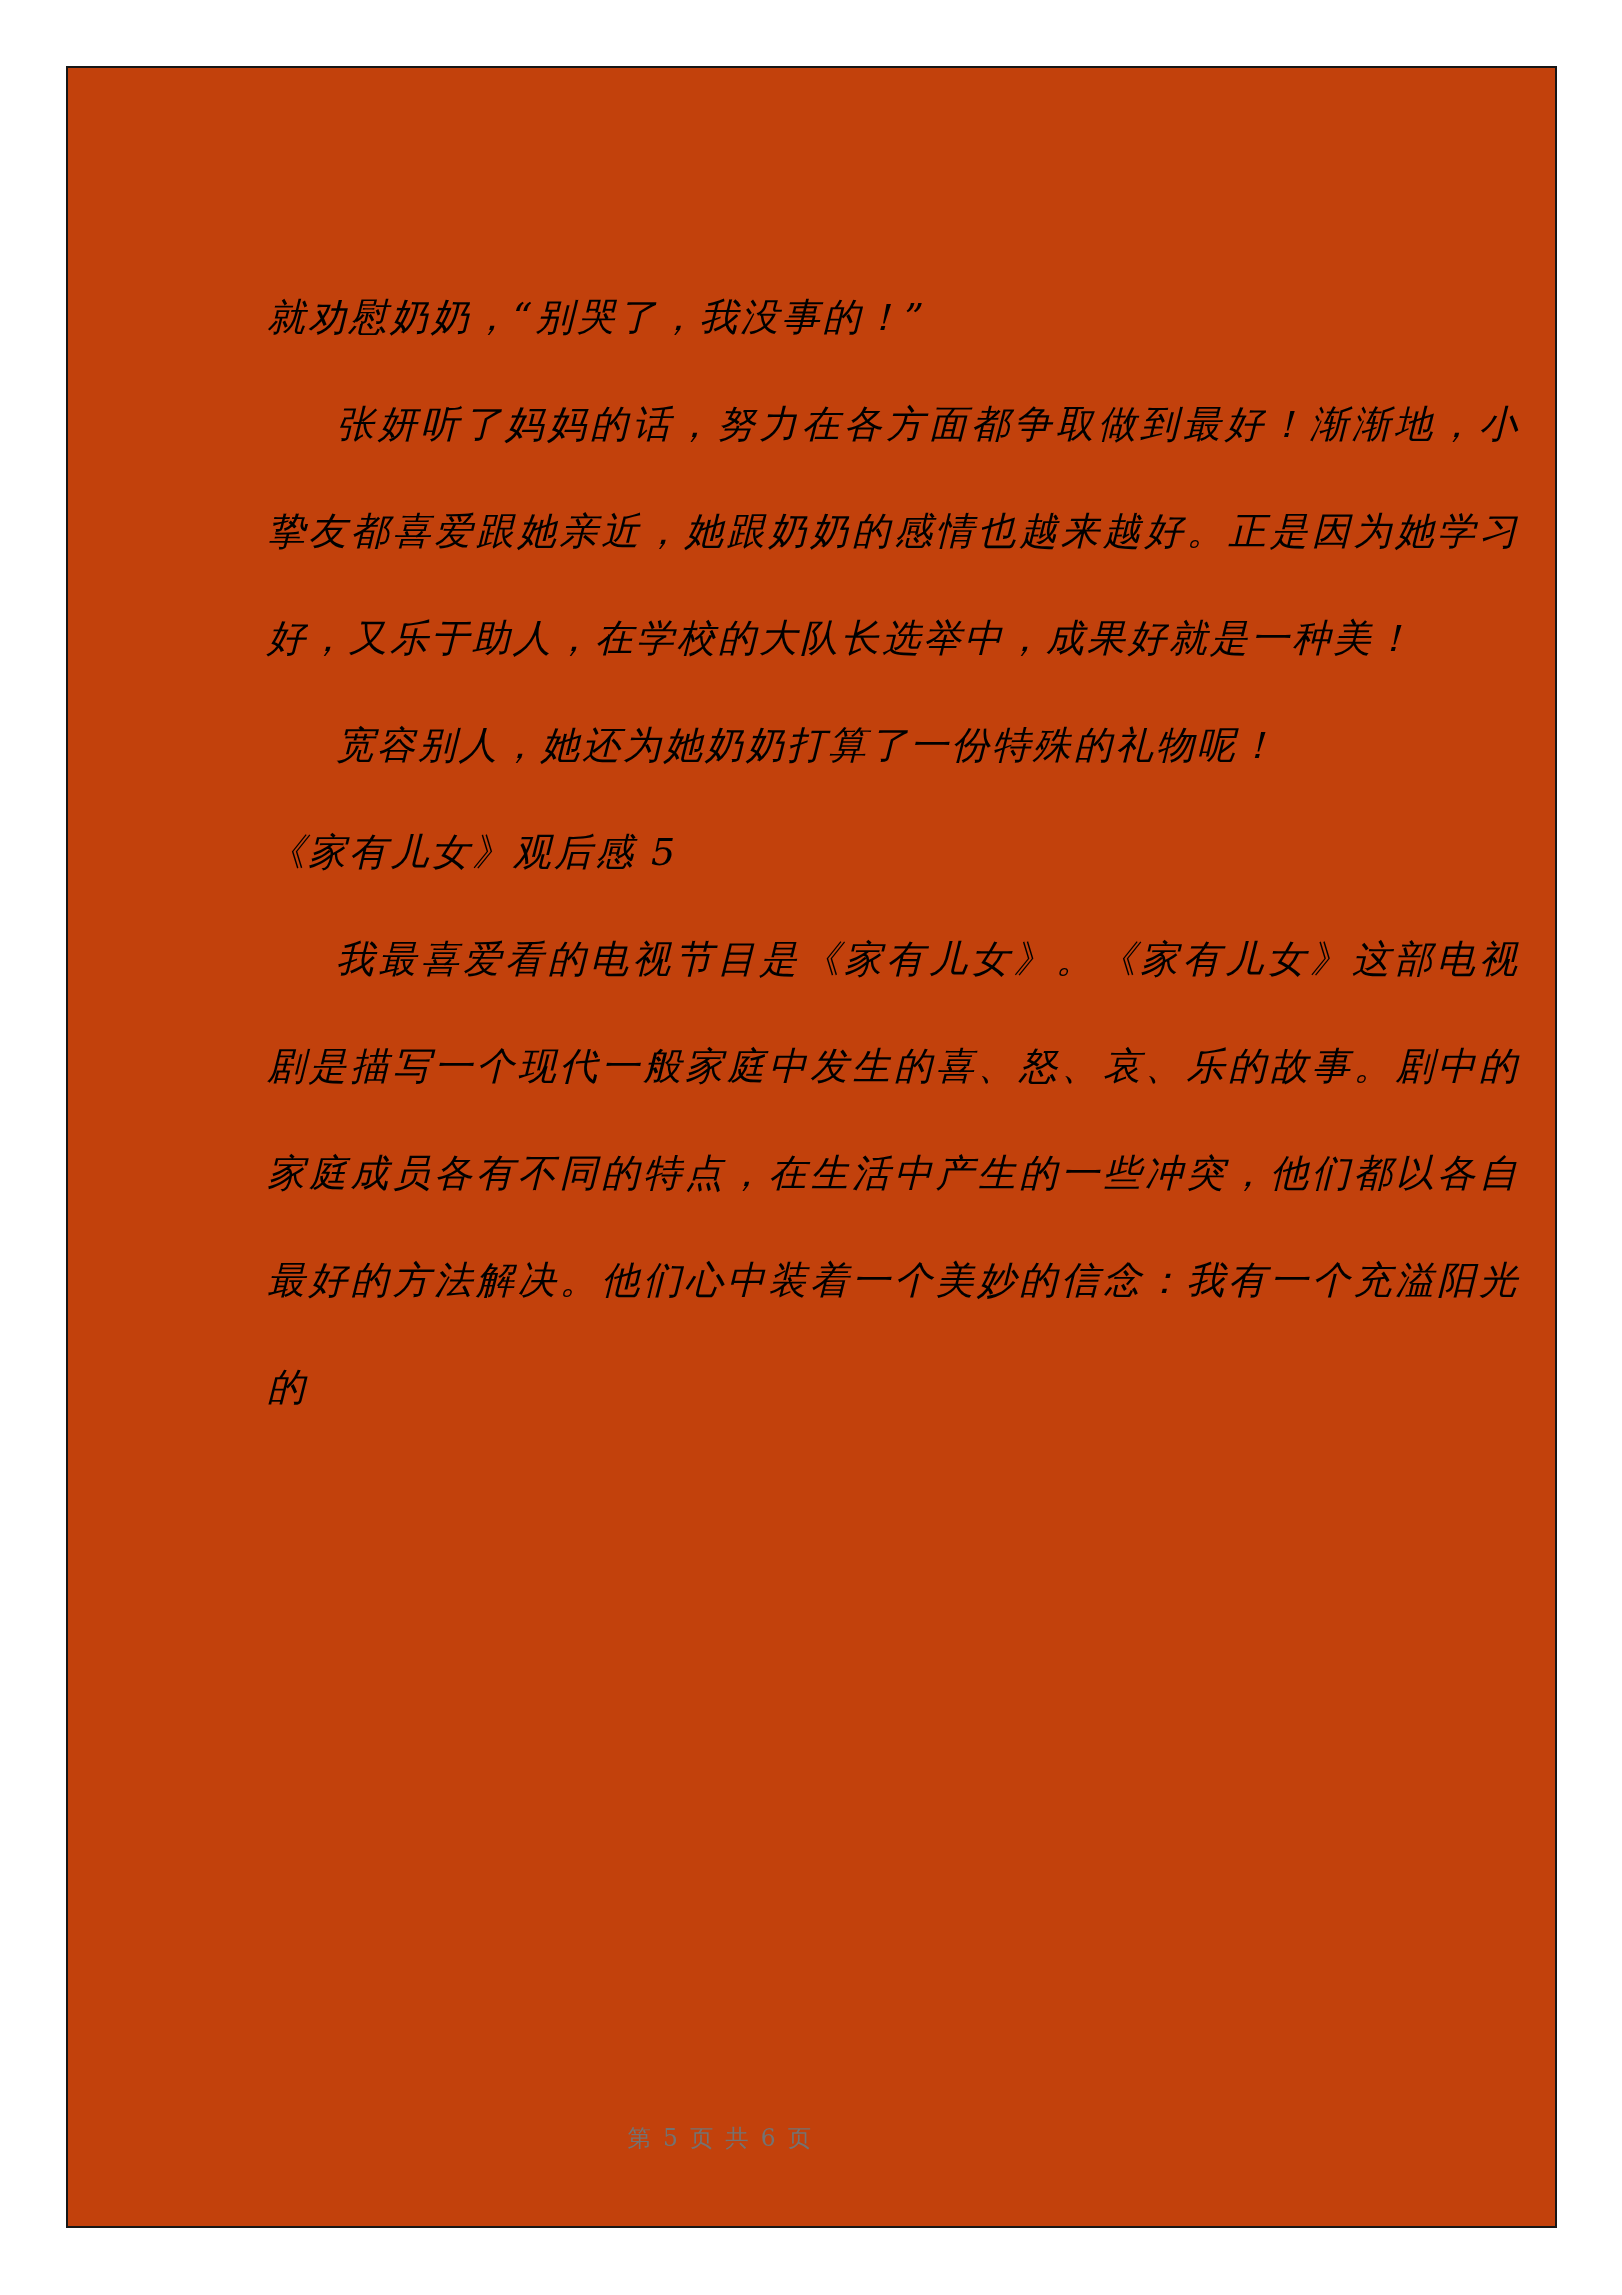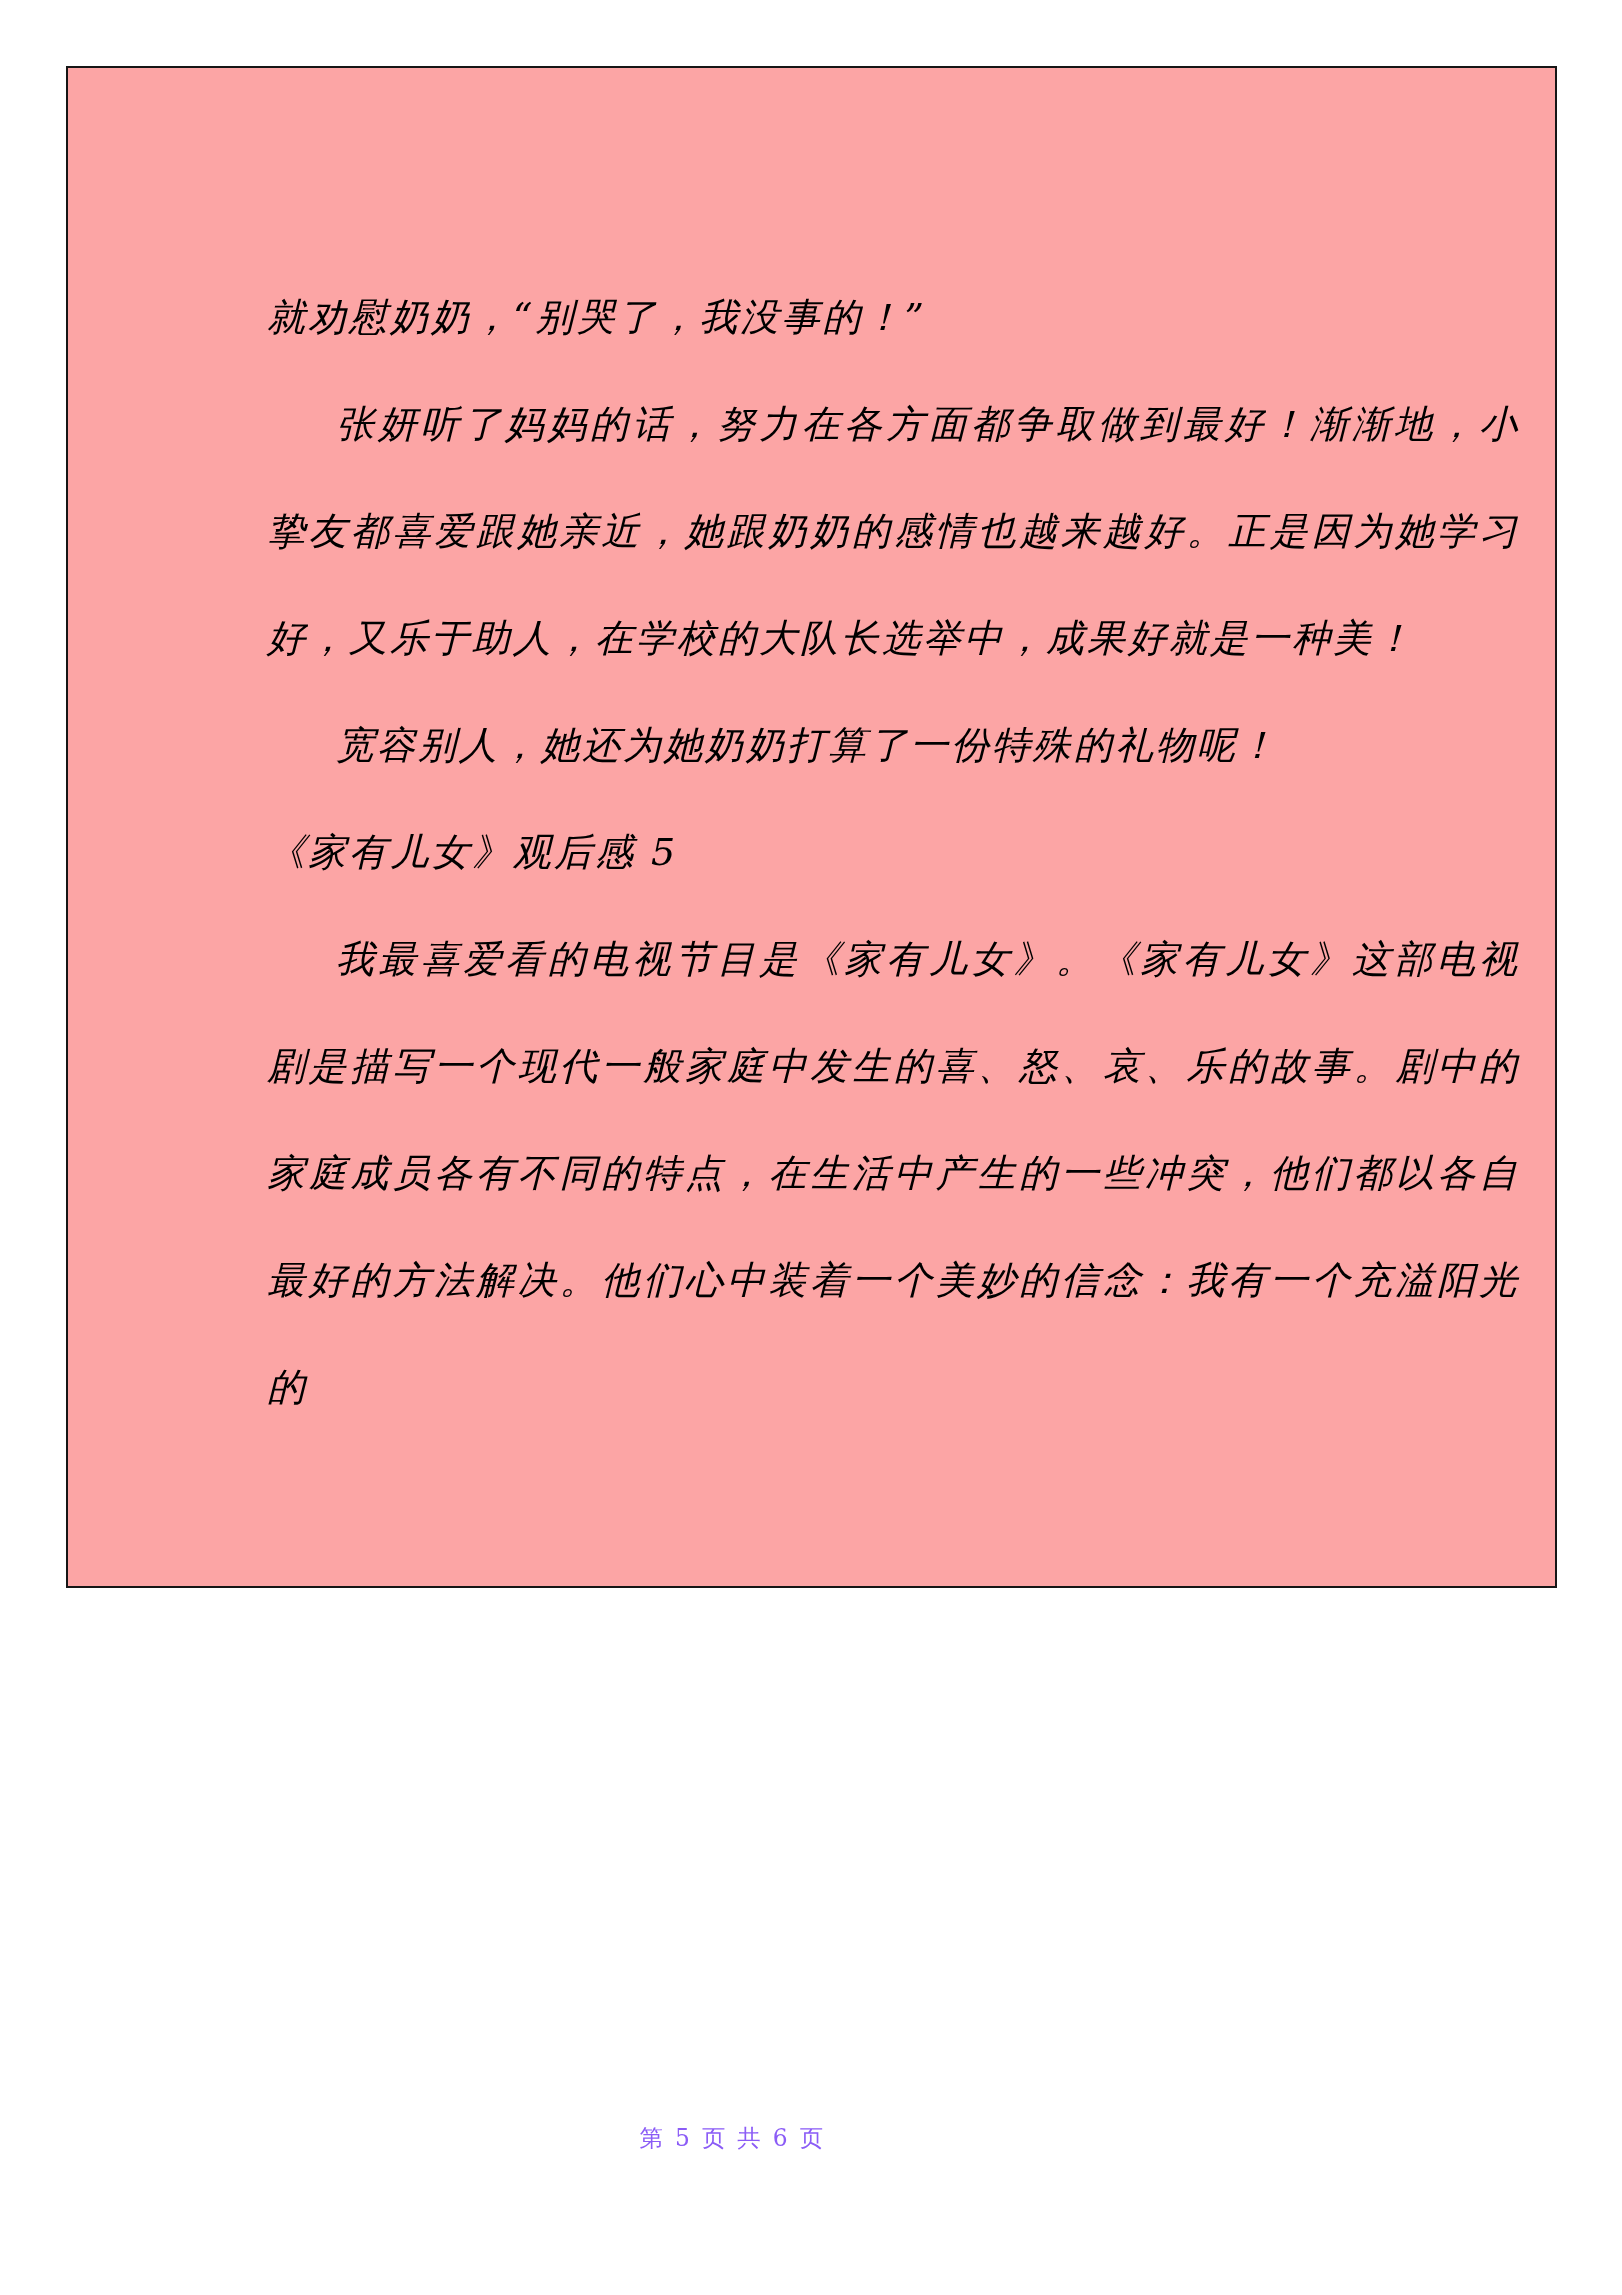--- a/index.html
+++ b/index.html
@@ -12,24 +12,24 @@
     width: 1623px;
     height: 2295px;
     overflow: hidden;
     font-family: "DejaVu Sans", sans-serif;
   }
   .page-frame {
     position: absolute;
     left: 66px;
     top: 66px;
     width: 1491px;
-    height: 1522px;
+    height: 2162px;
     border: 2.3px solid #161616;
     box-sizing: border-box;
-    background: #fca5a5;
+    background: #c2410c;
   }
   .document-body {
     position: absolute;
     left: 199px;
     top: 196px;
     width: 1253px;
     color: #000000;
     font-family: "DejaVu Serif", serif;
     font-style: italic;
     font-size: 38px;
@@ -40,25 +40,25 @@
   }
   .document-body p.para {
     margin: 0;
     padding: 0;
   }
   .document-body p.para.indent {
     text-indent: 69px;
   }
   .page-footer {
     position: absolute;
-    left: 12px;
+    left: 0;
     top: 2123px;
     width: 1441px;
     text-align: center;
-    color: #8b5cf6;
+    color: #737373;
     font-family: "DejaVu Serif", serif;
     font-style: normal;
     font-size: 23.4px;
     line-height: 30px;
     letter-spacing: 2.3px;
   }
 </style>
 </head>
 <body>
 

